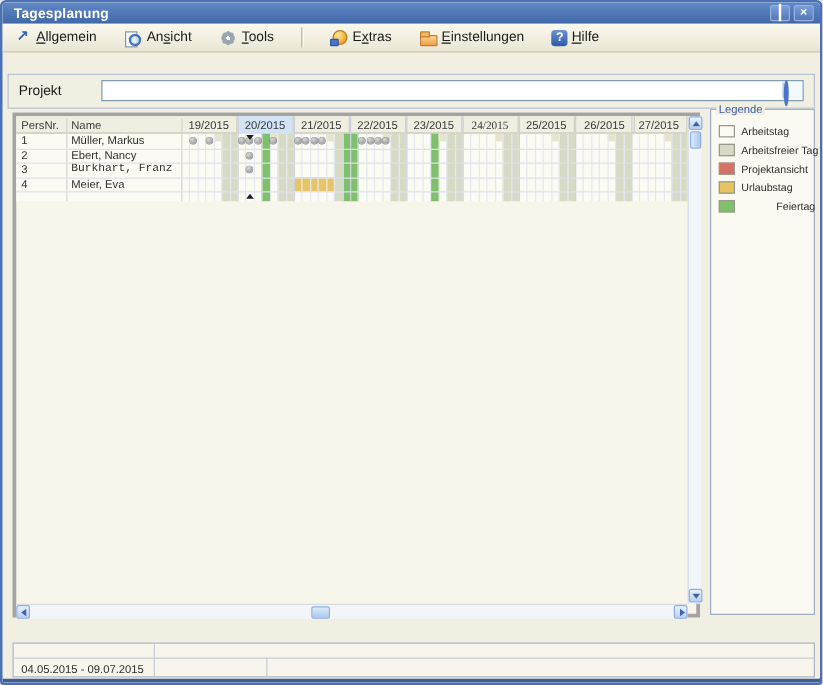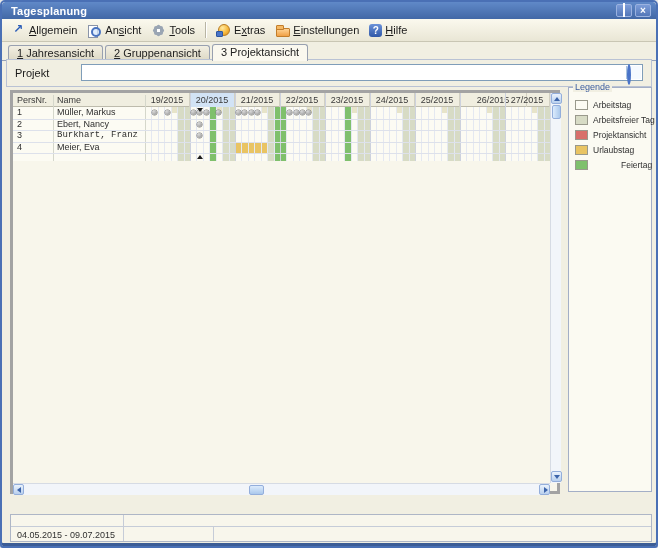--- a/index.html
+++ b/index.html
@@ -11,21 +11,21 @@
   .titlebar{height:17px;background:linear-gradient(#6089c8,#4268a6);display:flex;
             align-items:center;padding:0 5px;border-radius:3px 3px 0 0;}
   .title{color:#fff;font-size:11px;font-weight:bold;letter-spacing:.2px;padding-left:4px;text-align:right;}
   .winbtns{margin-left:auto;display:flex;gap:3px;}
   .winbtn{width:16px;height:13px;background:linear-gradient(#7c9cd8,#5377b8);
           border:1px solid #9ab2e0;border-radius:2px;color:#fff;font-size:10px;
           line-height:11px;text-align:center;box-sizing:border-box;font-weight:bold;}
   .restore-glyph{width:7px;height:6px;border:1px solid #fff;border-top:2px solid #fff;margin:2px auto;}
   
   .toolbar{height:22px;background:linear-gradient(#fbf9ee,#e9e6d5);
-           border-bottom:1px solid #c9c6b4;display:flex;align-items:center;padding:0 4px;}
+           border-bottom:1px solid #c9c6b4;display:flex;align-items:center;padding:0 4px;gap:12px;}
   .tbtn{display:flex;align-items:center;gap:3px;padding:1px 5px;font-size:11px;color:#1a1a1a;}
   .tbtn u{text-decoration:underline;}
   .tsep{width:1px;height:16px;background:#b8b5a4;margin:0 5px;box-shadow:1px 0 0 #fff;}
   .ic{width:15px;height:15px;position:relative;display:inline-block;}
   .ic-arrow-up-right::before{content:"\2197";font-family:"DejaVu Sans",sans-serif;color:#2e5fb8;
         font-weight:bold;font-size:12px;position:absolute;top:-1px;left:2px;}
   .ic-magnifier::before{content:"";position:absolute;left:1px;top:2px;width:8px;height:11px;
         background:#fff;border:1px solid #8a94a8;}
   .ic-magnifier::after{content:"";position:absolute;right:1px;top:4px;width:6px;height:6px;
         border:2px solid #4a74c0;border-radius:50%;background:rgba(215,232,252,.75);}
@@ -146,48 +146,43 @@
       <div class="tbtn">
         <span class="ic ic-settings"></span>
         <span><u>E</u>instellungen</span>
       </div>
       <div class="tbtn">
         <span class="ic ic-help">?</span>
         <span><u>H</u>ilfe</span>
       </div>
     </div>
 
-  <div class="tabstrip" id="tabstrip">
-      <div class="tab"><u>1</u> Jahresansicht</div>
-      <div class="tab"><u>2</u> Gruppenansicht</div>
-      <div class="tab active">3 Projektansicht</div>
-    </div>
 
   <div class="proj-strip">
     <span class="proj-label">Projekt</span>
     <div class="combo">
       <span></span>
       <span class="combo-btn">
         <span class="combo-glyph"></span>
       </span>
     </div>
   </div>
 
   <div class="grid-box" id="gridbox">
       <div class="ghead">
         <div class="ghead-label" style="left: 4px;">PersNr.</div>
         <div class="ghead-label" style="left: 44px;">Name</div>
         <div class="wk-head" style="left: 132px; width: 45px;">19/2015</div>
         <div class="wk-head hl" style="left: 177px; width: 45px;">20/2015</div>
         <div class="wk-head" style="left: 222px; width: 45px;">21/2015</div>
         <div class="wk-head" style="left: 267px; width: 45px;">22/2015</div>
         <div class="wk-head" style="left: 312px; width: 45px;">23/2015</div>
-        <div class="wk-head" style="left: 357px; width: 45px;">24/2015</div>
+        <div class="wk-head" style="left: 357px; width: 45px; font-family: Liberation Serif, serif;">24/2015</div>
         <div class="wk-head" style="left: 402px; width: 45px;">25/2015</div>
-        <div class="wk-head" style="left: 447px; width: 67px;">26/2015</div>
+        <div class="wk-head" style="left: 447px; width: 48px;">26/2015</div>
         <div class="wk-head" style="left: 492px; width: 45px;">27/2015</div>
       </div>
       <div class="rows-base"></div>
       <div class="rowtext" style="left: 4px; top: 14px; height: 11.5px; line-height: 11.5px;">1</div>
       <div class="rowtext" style="left: 44px; top: 14px; height: 11.5px; line-height: 11.5px;">Müller, Markus</div>
       <div class="rowtext" style="left: 4px; top: 25.5px; height: 11.5px; line-height: 11.5px;">2</div>
       <div class="rowtext" style="left: 44px; top: 25.5px; height: 11.5px; line-height: 11.5px;">Ebert, Nancy</div>
       <div class="rowtext" style="left: 4px; top: 37px; height: 11.5px; line-height: 11.5px;">3</div>
       <div class="rowtext" style="left: 44px; top: 37px; height: 11.5px; line-height: 11.5px; font-family: Liberation Mono, monospace;">Burkhart, Franz</div>
       <div class="rowtext" style="left: 4px; top: 48.5px; height: 11.5px; line-height: 11.5px;">4</div>

